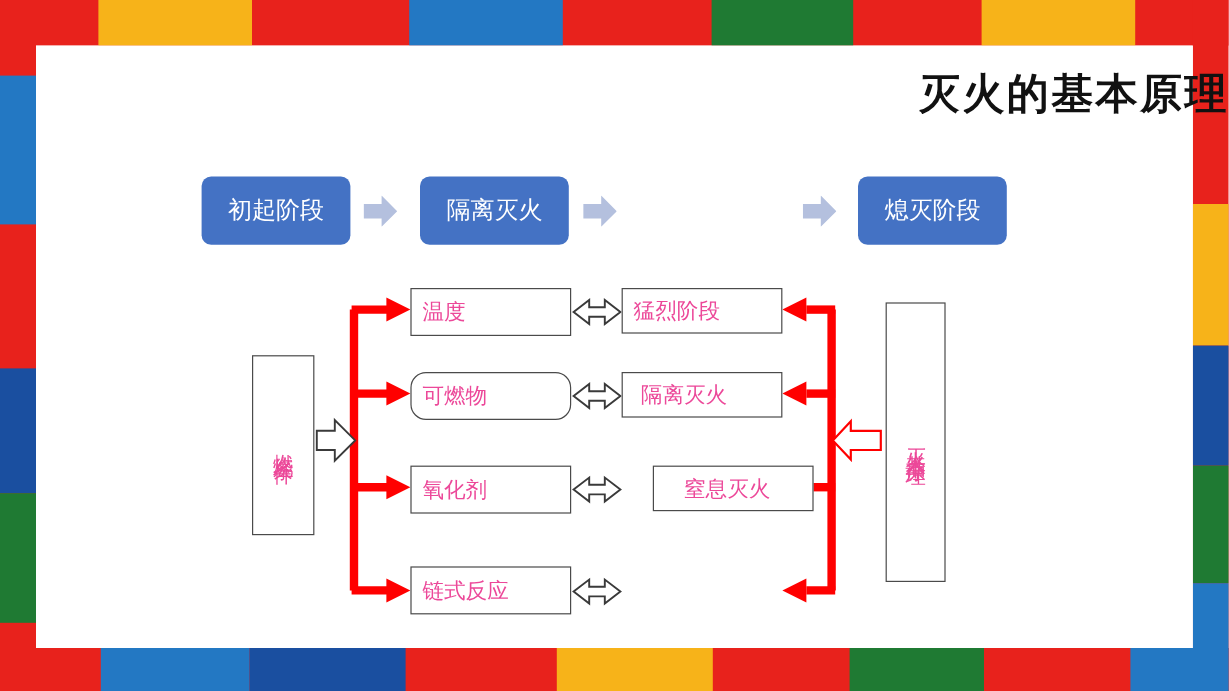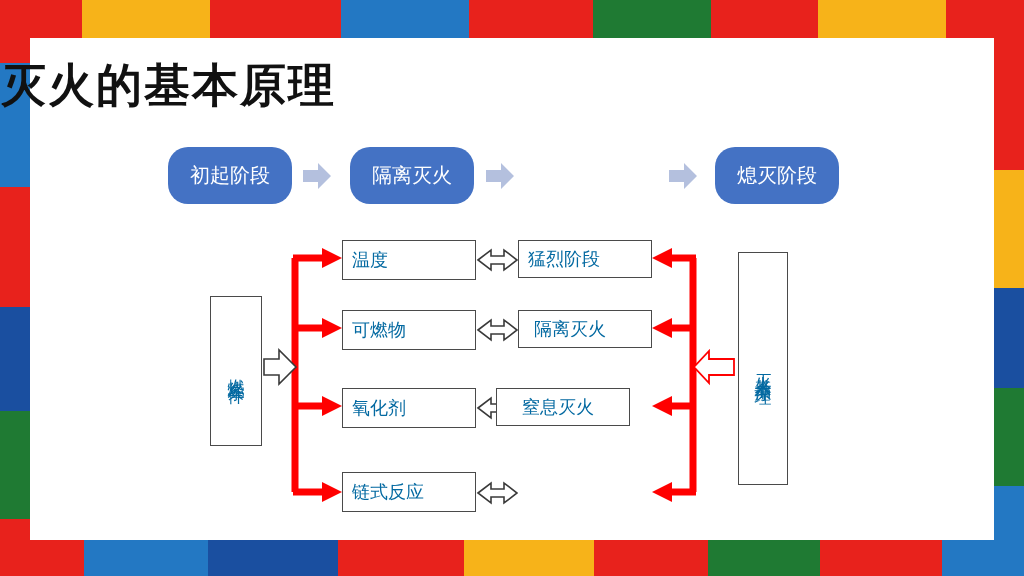--- a/index.html
+++ b/index.html
@@ -29,37 +29,37 @@
     background: #ffffff;
     z-index: 5;
   }
 
   
   .title {
     position: absolute;
     left: 0;
     top: 55px;
     width: 1024px;
-    text-align: left;
-    font-size: 46px;
+    text-align: right;
+    font-size: 35px;
     font-weight: bold;
     color: #111111;
     letter-spacing: 2px;
     z-index: 10;
     font-family: "Liberation Serif", "DejaVu Serif", serif;
   }
 
   
   .stage-box {
     position: absolute;
     top: 147px;
     width: 124px;
     height: 57px;
     background: #4472C4;
-    border-radius: 20px;
+    border-radius: 8px;
     color: #ffffff;
     font-size: 20px;
     display: flex;
     align-items: center;
     justify-content: center;
     z-index: 10;
   }
   .stage-arrow {
     position: absolute;
     top: 163px;
@@ -76,21 +76,21 @@
     width: 1024px;
     height: 576px;
     z-index: 9;
   }
 
   .node {
     position: absolute;
     border: 1.5px solid #4a4a4a;
     background: #ffffff;
     font-size: 18px;
-    color: #0369a1;
+    color: #ec4899;
     box-sizing: border-box;
     z-index: 11;
     display: flex;
     align-items: center;
   }
   .node.left-col {
     width: 134px;
     height: 40px;
     padding-left: 9px;
   }
@@ -223,37 +223,37 @@
     </g>
   </svg>
 
   <div class="node vert" style="left:210px; top:296px; width:52px; height:150px; font-size:17px;">
     <span>燃烧条件</span>
   </div>
 
   <div class="node left-col" style="left:342px; top:240px;">
     <span>温度</span>
   </div>
-  <div class="node left-col" style="left:342px; top:310px;">
+  <div class="node left-col" style="left:342px; top:310px;border-radius:13px;">
     <span>可燃物</span>
   </div>
   <div class="node left-col" style="left:342px; top:388px;">
     <span>氧化剂</span>
   </div>
   <div class="node left-col" style="left:342px; top:472px;">
     <span>链式反应</span>
   </div>
 
   <div class="node right-col" style="left:518px; top:240px;">
     <span>猛烈阶段</span>
   </div>
   <div class="node right-col" style="left:518px; top:310px;padding-left:15px;">
     <span>隔离灭火</span>
   </div>
-  <div class="node right-col" style="left:496px; top:388px;padding-left:25px;">
+  <div class="node right-col" style="left:544px; top:388px;padding-left:25px;">
     <span>窒息灭火</span>
   </div>
 
   <div class="node vert" style="left:738px; top:252px; width:50px; height:233px; font-size:17px;">
     <span>灭火基本原理</span>
   </div>
 
 </div>
 
 </body></html>

